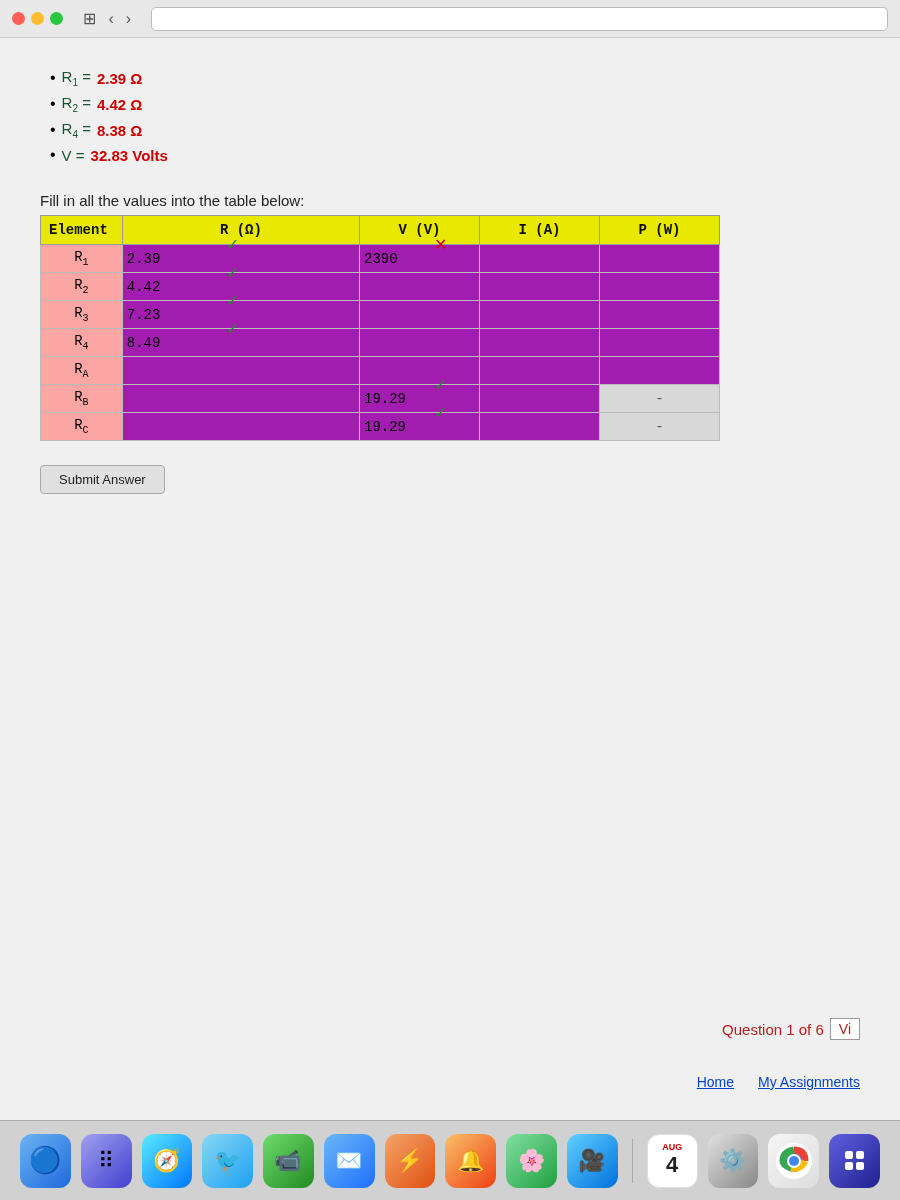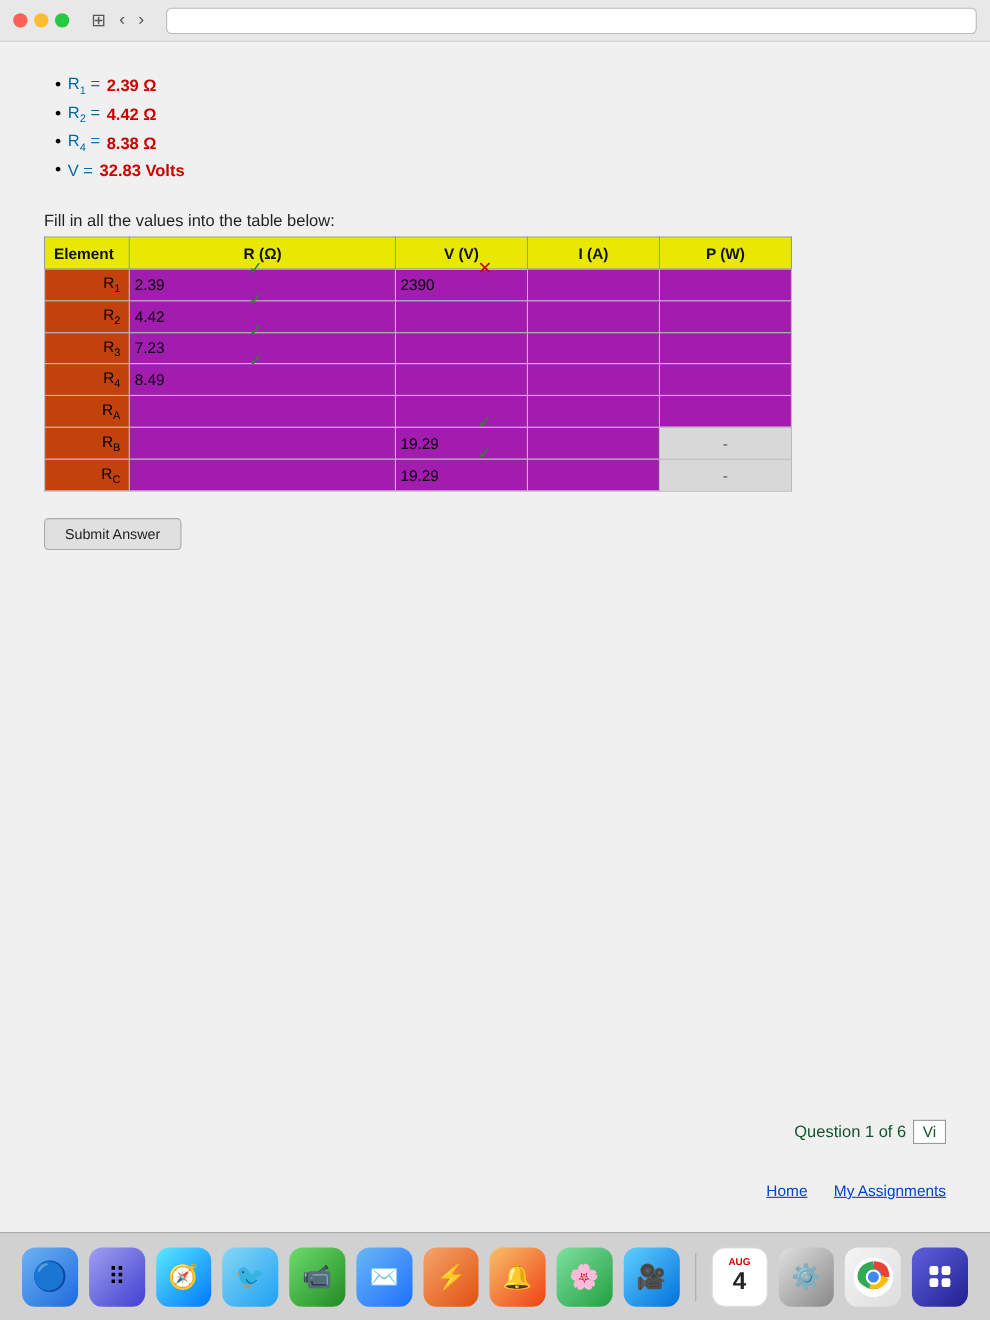--- a/index.html
+++ b/index.html
@@ -81,21 +81,21 @@
       margin-bottom: 6px;
       display: flex;
       align-items: center;
       gap: 6px;
     }
     .components-list li::before {
       content: "•";
       font-size: 16px;
     }
     .comp-label {
-      color: #0369a1;
+      color: #14532d;
       font-size: 15px;
     }
     .comp-value {
       color: #cc0000;
       font-weight: bold;
       font-size: 15px;
     }
 
     .fill-text {
       font-size: 15px;
@@ -122,24 +122,24 @@
       padding-left: 8px;
     }
     .circuit-table td {
       border: 1px solid #bbb;
       padding: 4px 8px;
       background: #f8f8f8;
       height: 28px;
       vertical-align: middle;
     }
     .circuit-table td.element-cell {
-      background: #c2410c;
+      background: #fca5a5;
       font-size: 14px;
       width: 60px;
-      text-align: right;
+      text-align: center;
       padding-left: 8px;
     }
     .circuit-table td.input-cell {
       background: #a21caf;
       padding: 2px 4px;
     }
     .circuit-table td.dash-cell {
       background: #d8d8d8;
       text-align: center;
       color: #555;
@@ -175,21 +175,21 @@
       cursor: pointer;
       color: #222;
     }
 
     
     .question-counter {
       position: absolute;
       right: 40px;
       bottom: 160px;
       font-size: 15px;
-      color: #14532d;
+      color: #b91c1c;
       display: flex;
       align-items: center;
       gap: 6px;
     }
     .question-counter-box {
       border: 1px solid #999;
       padding: 2px 8px;
       font-size: 14px;
       background: white;
     }
@@ -259,20 +259,21 @@
       background: #aaa;
       margin: 0 4px;
     }
 
     
     sub { font-size: 10px; }
 
     .wrapper-table {
       display: flex;
       align-items: flex-start;
+      font-family: Liberation Mono, monospace;
     }
   </style>
 </head>
 <body>
 
 <div class="title-bar">
   <div class="traffic-lights">
     <div class="traffic-light tl-red"></div>
     <div class="traffic-light tl-yellow"></div>
     <div class="traffic-light tl-green"></div>

